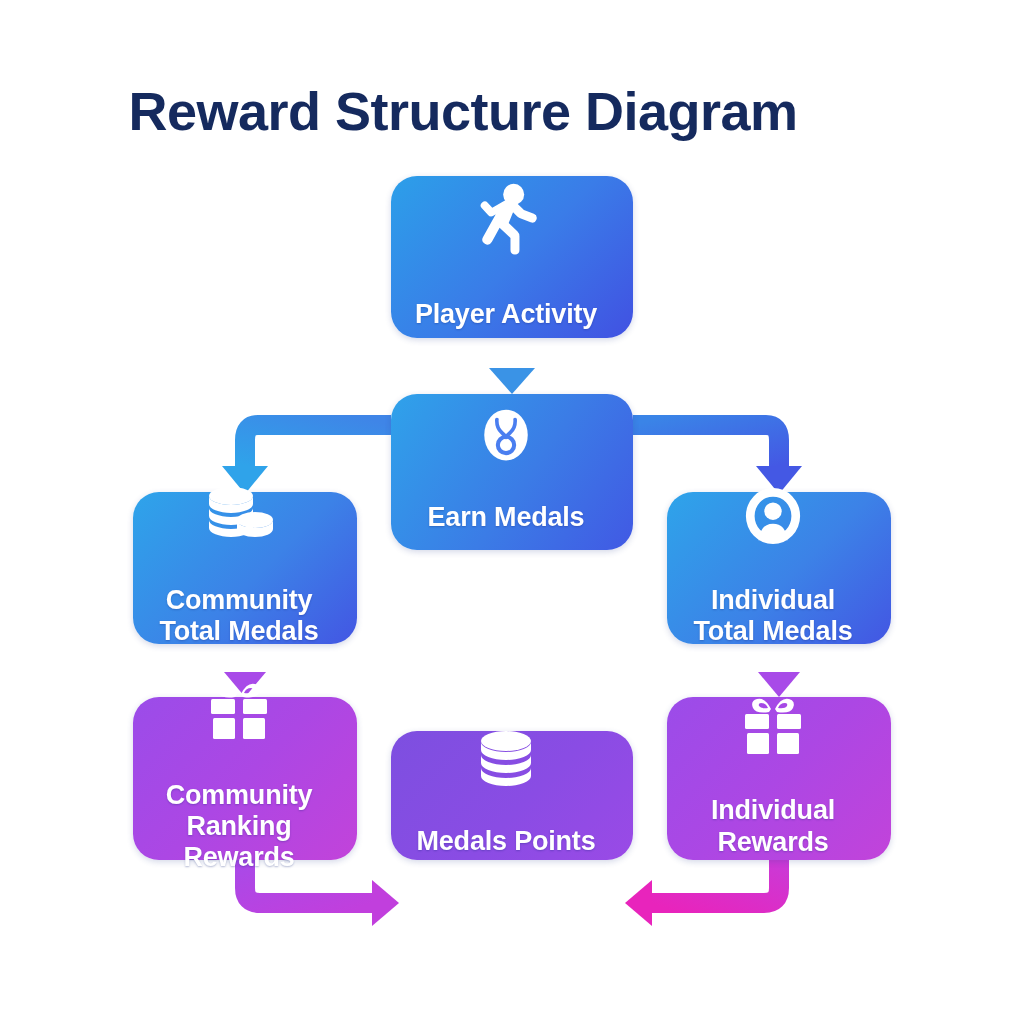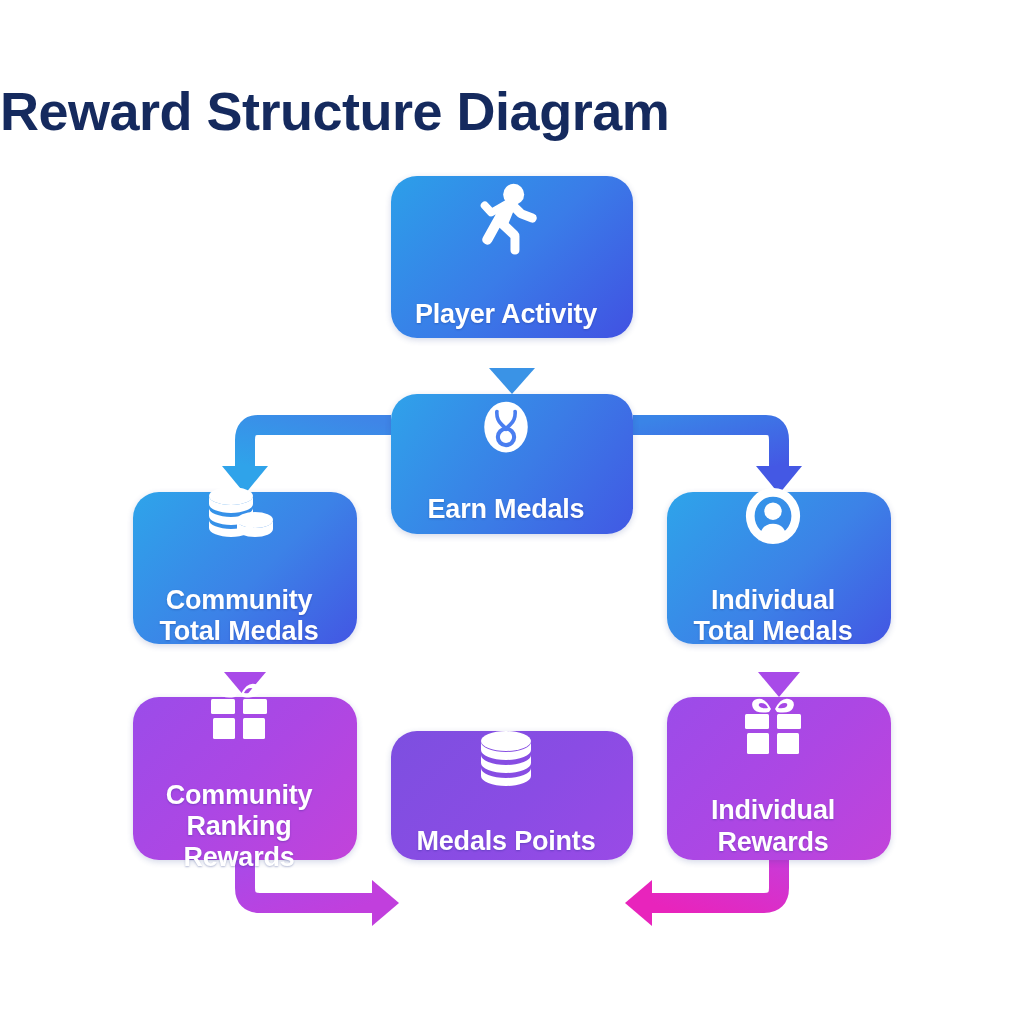--- a/index.html
+++ b/index.html
@@ -20,20 +20,21 @@
     width: 1024px;
     height: 1024px;
     background: #ffffff;
   }
 
   #title {
     position: absolute;
     left: 0;
     top: 80px;
     width: 926px;
+    text-align: center;
     font-size: 54px;
     font-weight: bold;
     color: #152a5e;
     letter-spacing: -0.5px;
     white-space: nowrap;
   }
 
   
   #connectors {
     position: absolute;
@@ -72,21 +73,21 @@
     text-shadow: 0 1px 2px rgba(20,40,120,0.30);
     white-space: pre-line;
   }
 
   
   #node-player-activity {
     left: 391px; top: 176px; width: 242px; height: 162px;
     background: linear-gradient(135deg, #2c9fe9 0%, #3a7ce8 52%, #4151e2 100%);
   }
   #node-earn-medals {
-    left: 391px; top: 394px; width: 242px; height: 140px;
+    left: 391px; top: 394px; width: 242px; height: 156px;
     background: linear-gradient(125deg, #2fa2ea 0%, #3b7ce6 55%, #4159e4 100%);
   }
   #node-community-total {
     left: 133px; top: 492px; width: 224px; height: 152px;
     background: linear-gradient(135deg, #2ea4ea 0%, #3c82e7 55%, #4356e3 100%);
   }
   #node-individual-total {
     left: 667px; top: 492px; width: 224px; height: 152px;
     background: linear-gradient(135deg, #2ea4ea 0%, #3c82e7 55%, #4356e3 100%);
   }

